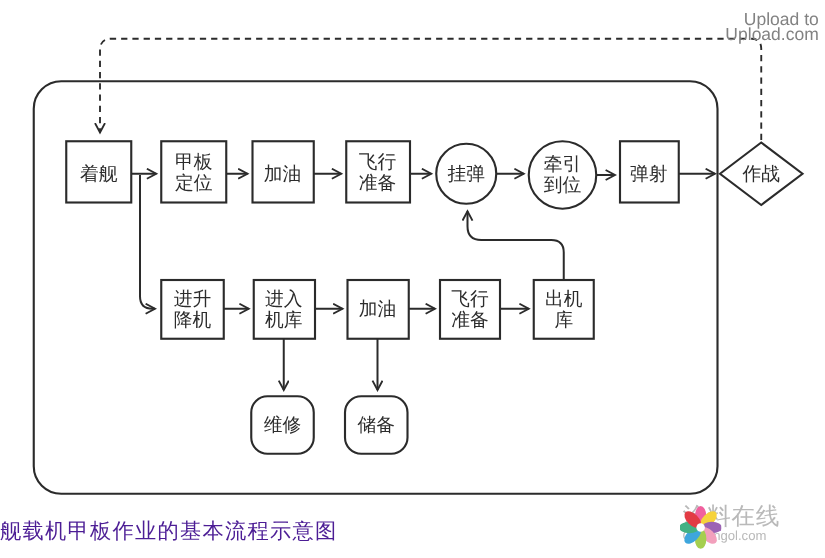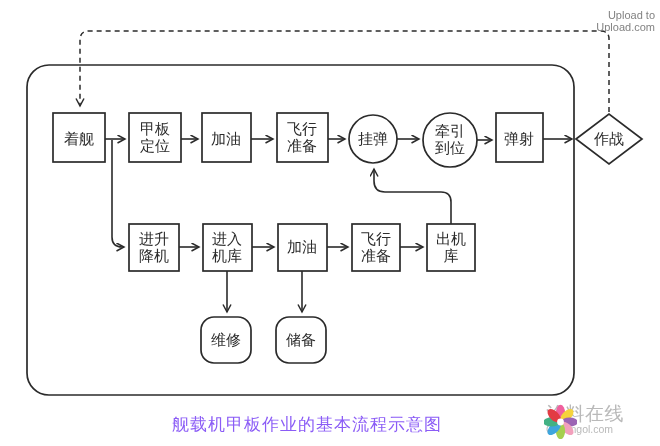--- a/index.html
+++ b/index.html
@@ -6,26 +6,26 @@
   .stage{
     position:relative;width:660px;height:446px;background:#ffffff;overflow:hidden;
     font-family:"Liberation Sans","DejaVu Sans",sans-serif;
   }
   svg{position:absolute;left:0;top:0;}
   .shape{fill:#ffffff;stroke:#2b2b2b;stroke-width:1.7;}
   .edge{fill:none;stroke:#2b2b2b;stroke-width:1.6;}
   .edge-dashed{fill:none;stroke:#2b2b2b;stroke-width:1.5;stroke-dasharray:5 4;}
   .node-label{font-size:15px;fill:#2c2c2c;text-anchor:middle;}
   .caption{
-    position:absolute;top:413px;left:0;width:614px;text-align:center;
-    font-size:17px;letter-spacing:1px;color:#8b5cf6;
+    position:absolute;top:413px;left:0;width:614px;text-align:left;
+    font-size:17px;letter-spacing:1px;color:#4c1d95;
   }
   .watermark{
     position:absolute;top:9px;right:5px;text-align:right;
-    font-size:11px;line-height:12px;color:#828282;
+    font-size:14px;line-height:12px;color:#828282;
   }
   .watermark span{display:block;}
   .logo{
     position:absolute;left:544px;top:404px;display:flex;align-items:flex-start;
   }
   .logo-text{margin-left:2px;color:#b9b9b9;}
   .logo-name{font-size:19px;line-height:20px;letter-spacing:0.5px;}
   .logo-domain{font-size:10.5px;line-height:11px;}
 </style>
 </head>

